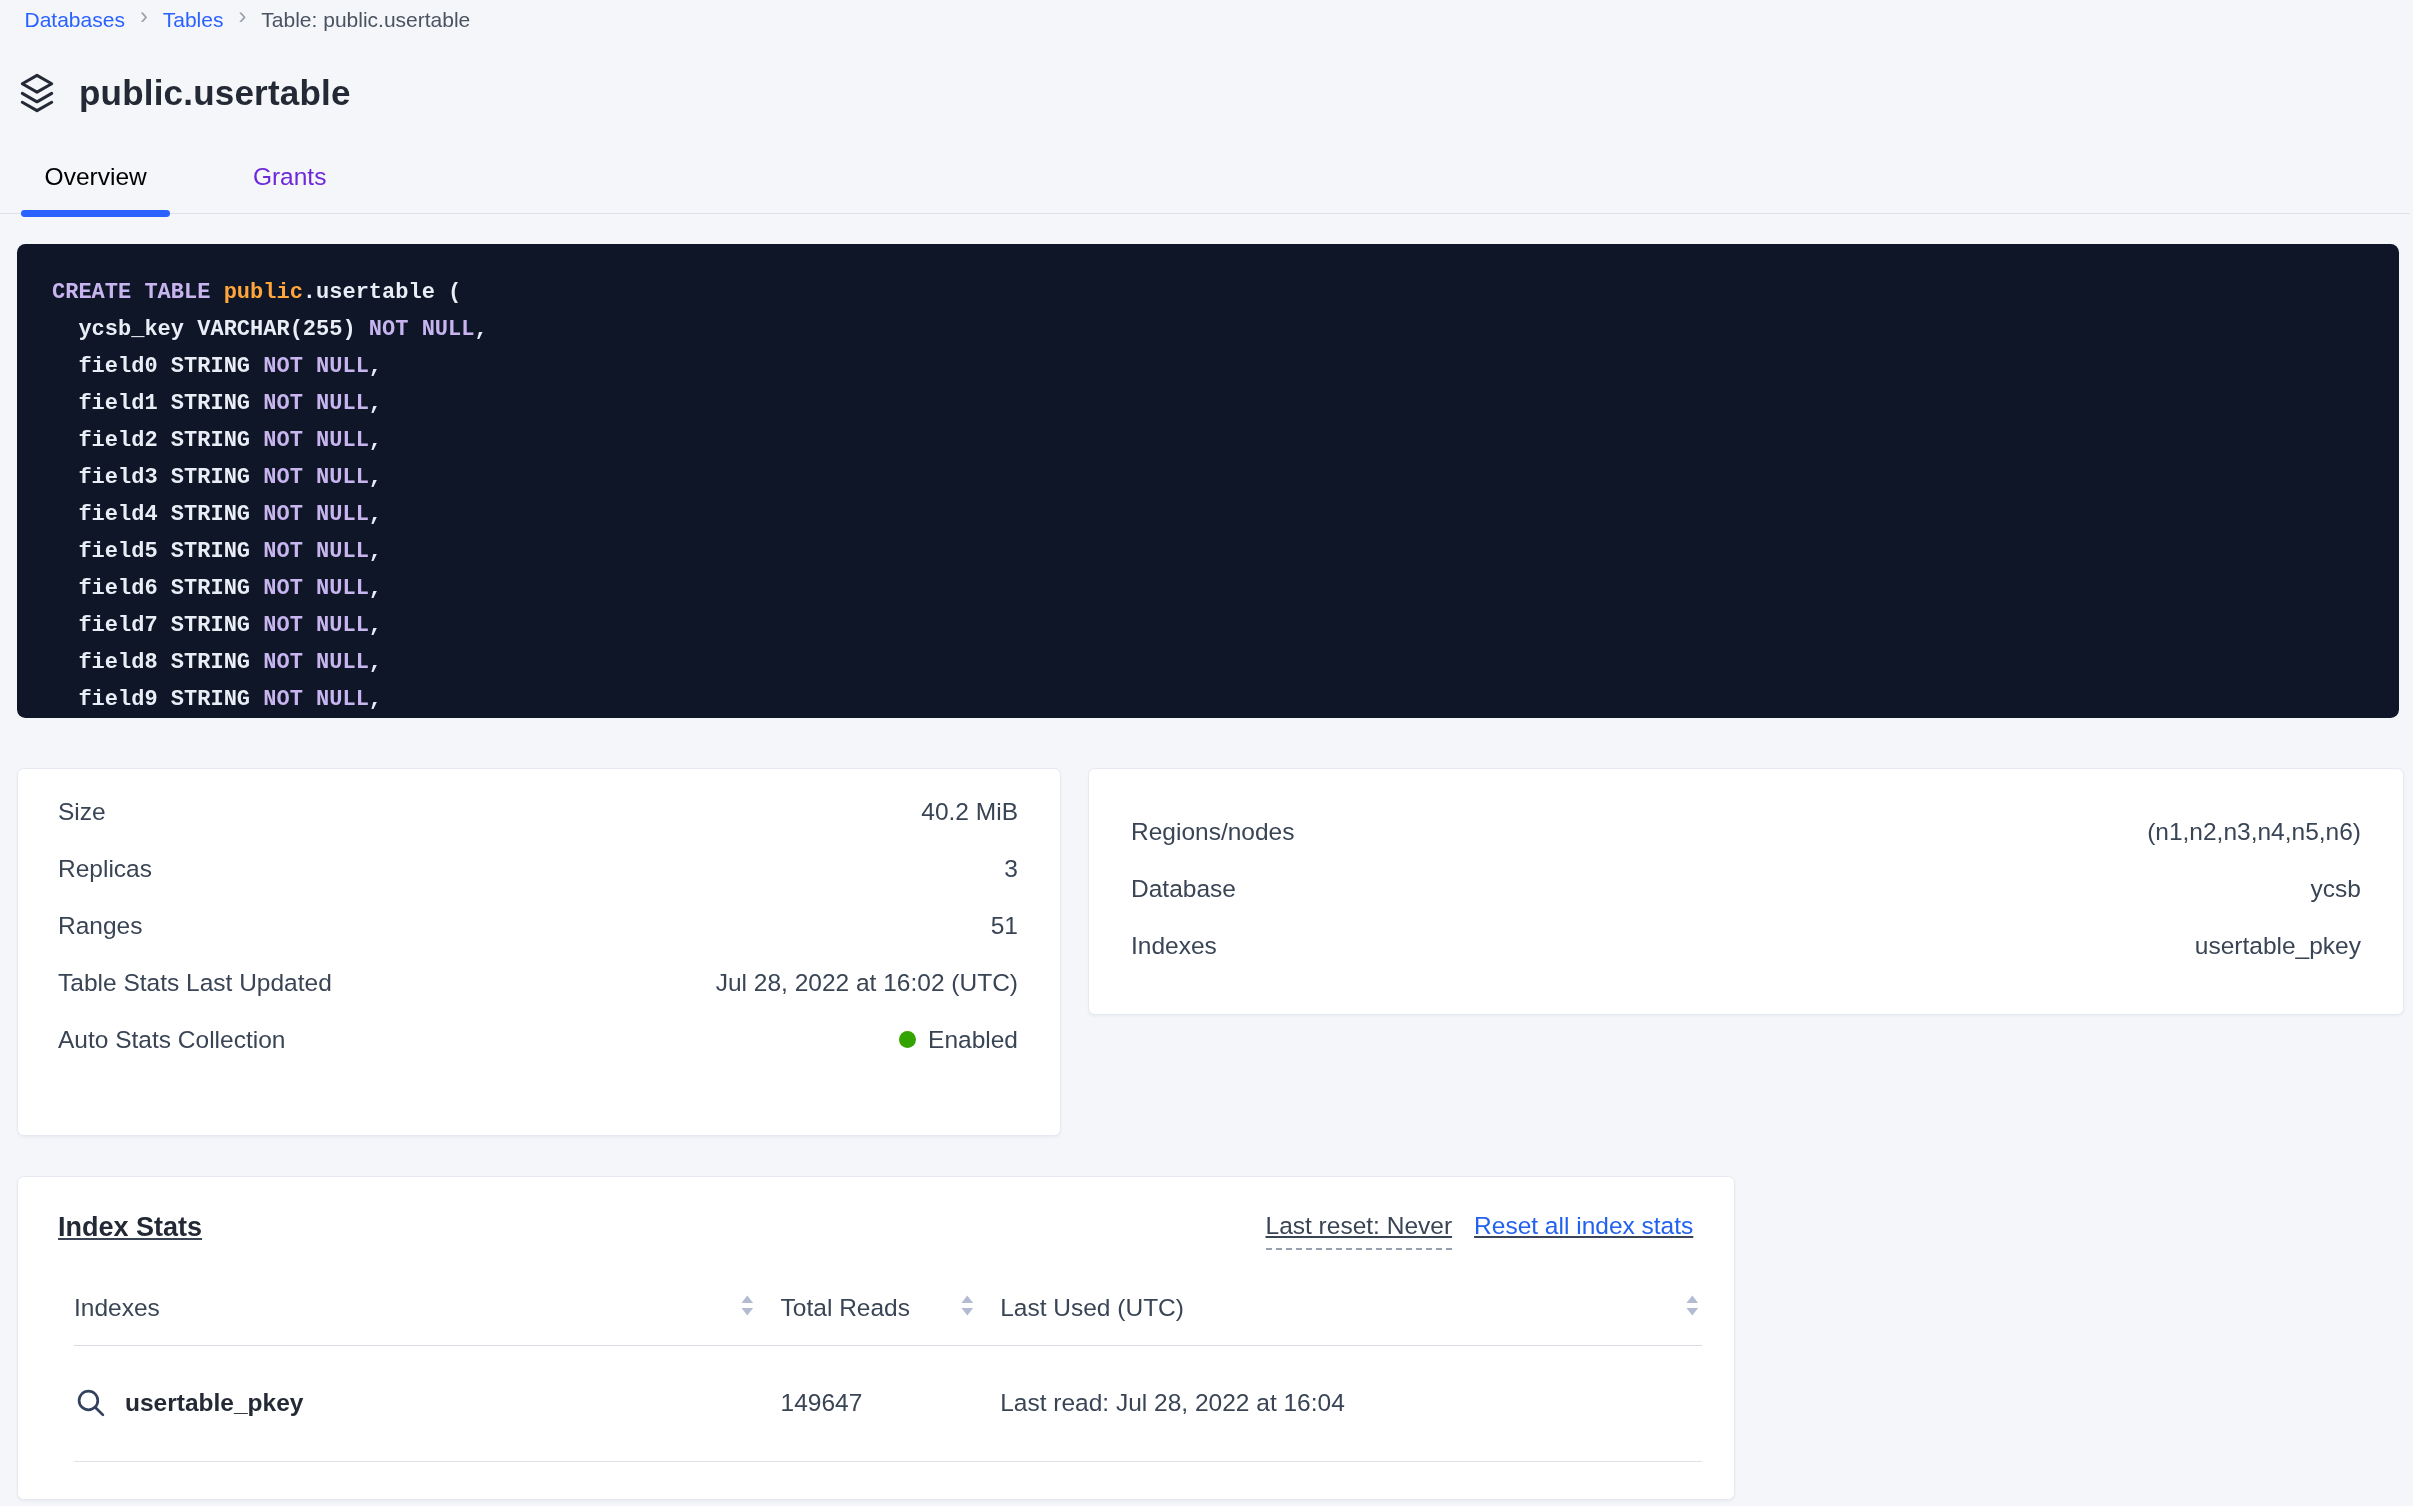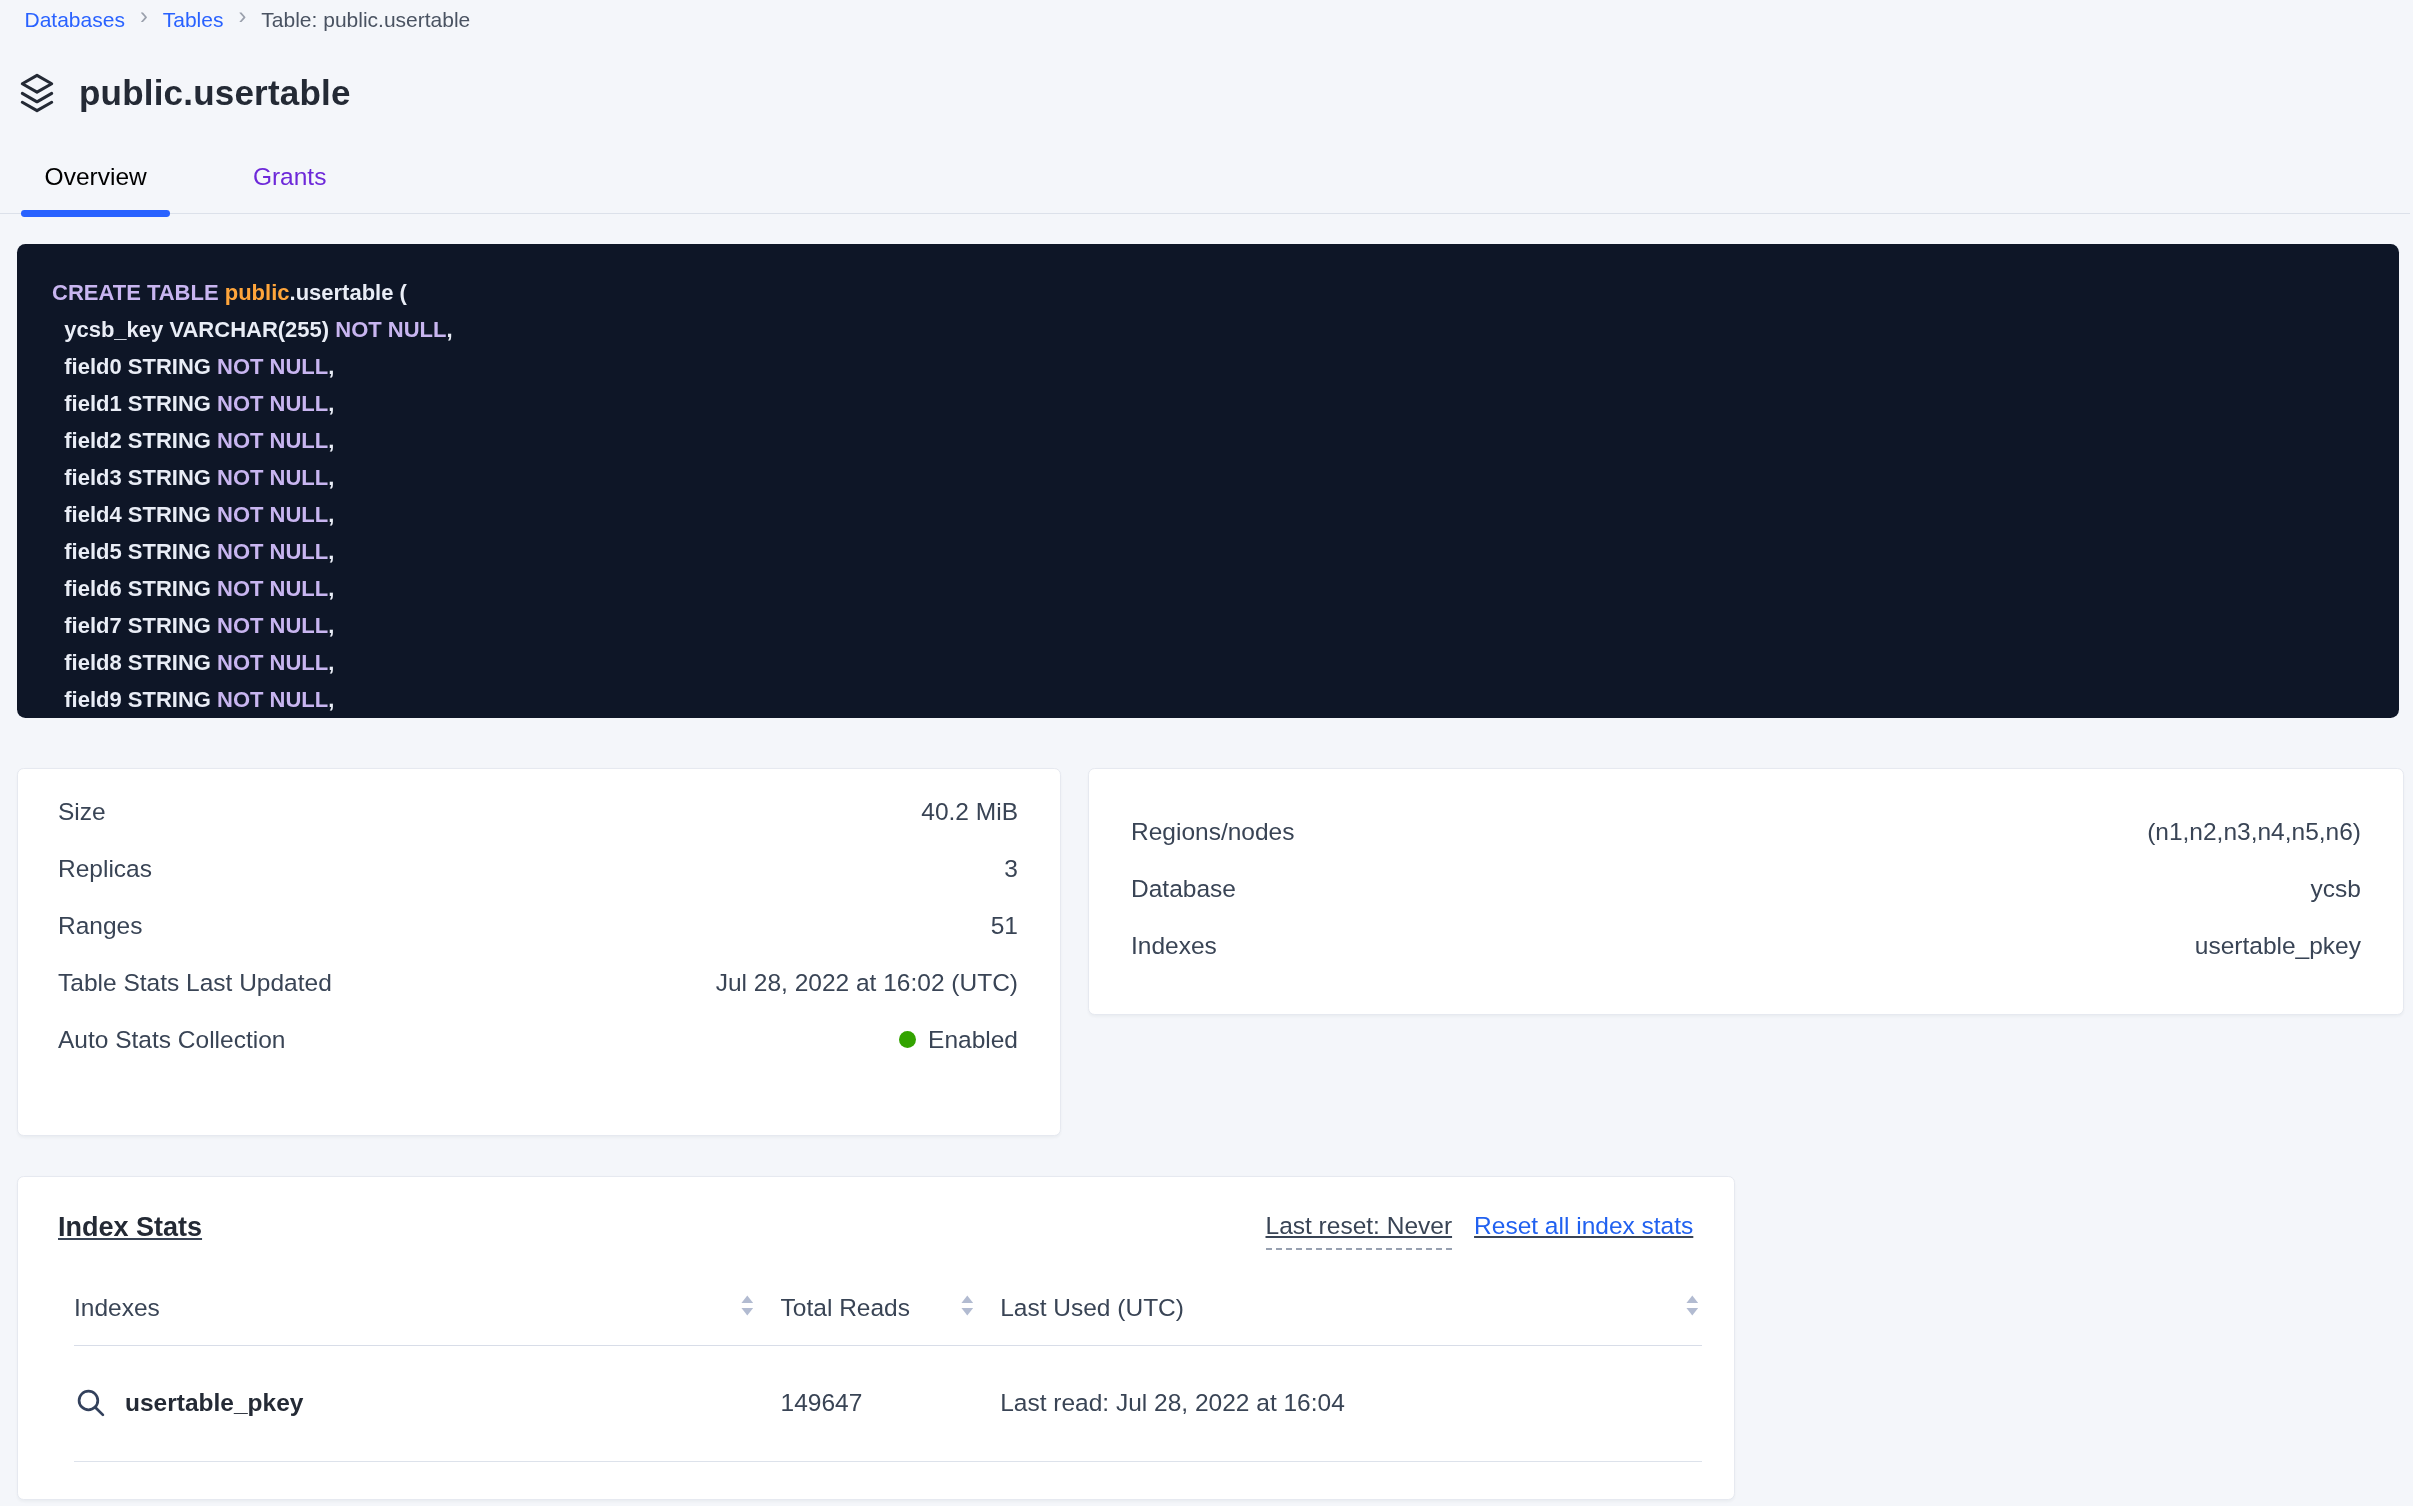--- a/index.html
+++ b/index.html
@@ -75,21 +75,21 @@
   .code-block {
     margin: 30px 0 0 17px;
     width: 2382px;
     height: 474px;
     background: #0E1627;
     border-radius: 8.4px;
     padding: 30px 0 0 35px;
     overflow: hidden;
   }
   .code-line {
-    font-family: Liberation Sans, sans-serif;
+    font-family: Liberation Mono, monospace;
     font-weight: 700;
     font-size: 22px;
     line-height: 37px;
     white-space: pre;
     color: #E9EDF6;
   }
   .tok-kw { color: #C8B5F0; }
   .tok-accent { color: #FFA53B; }
   .tok-plain { color: #E9EDF6; }
 

